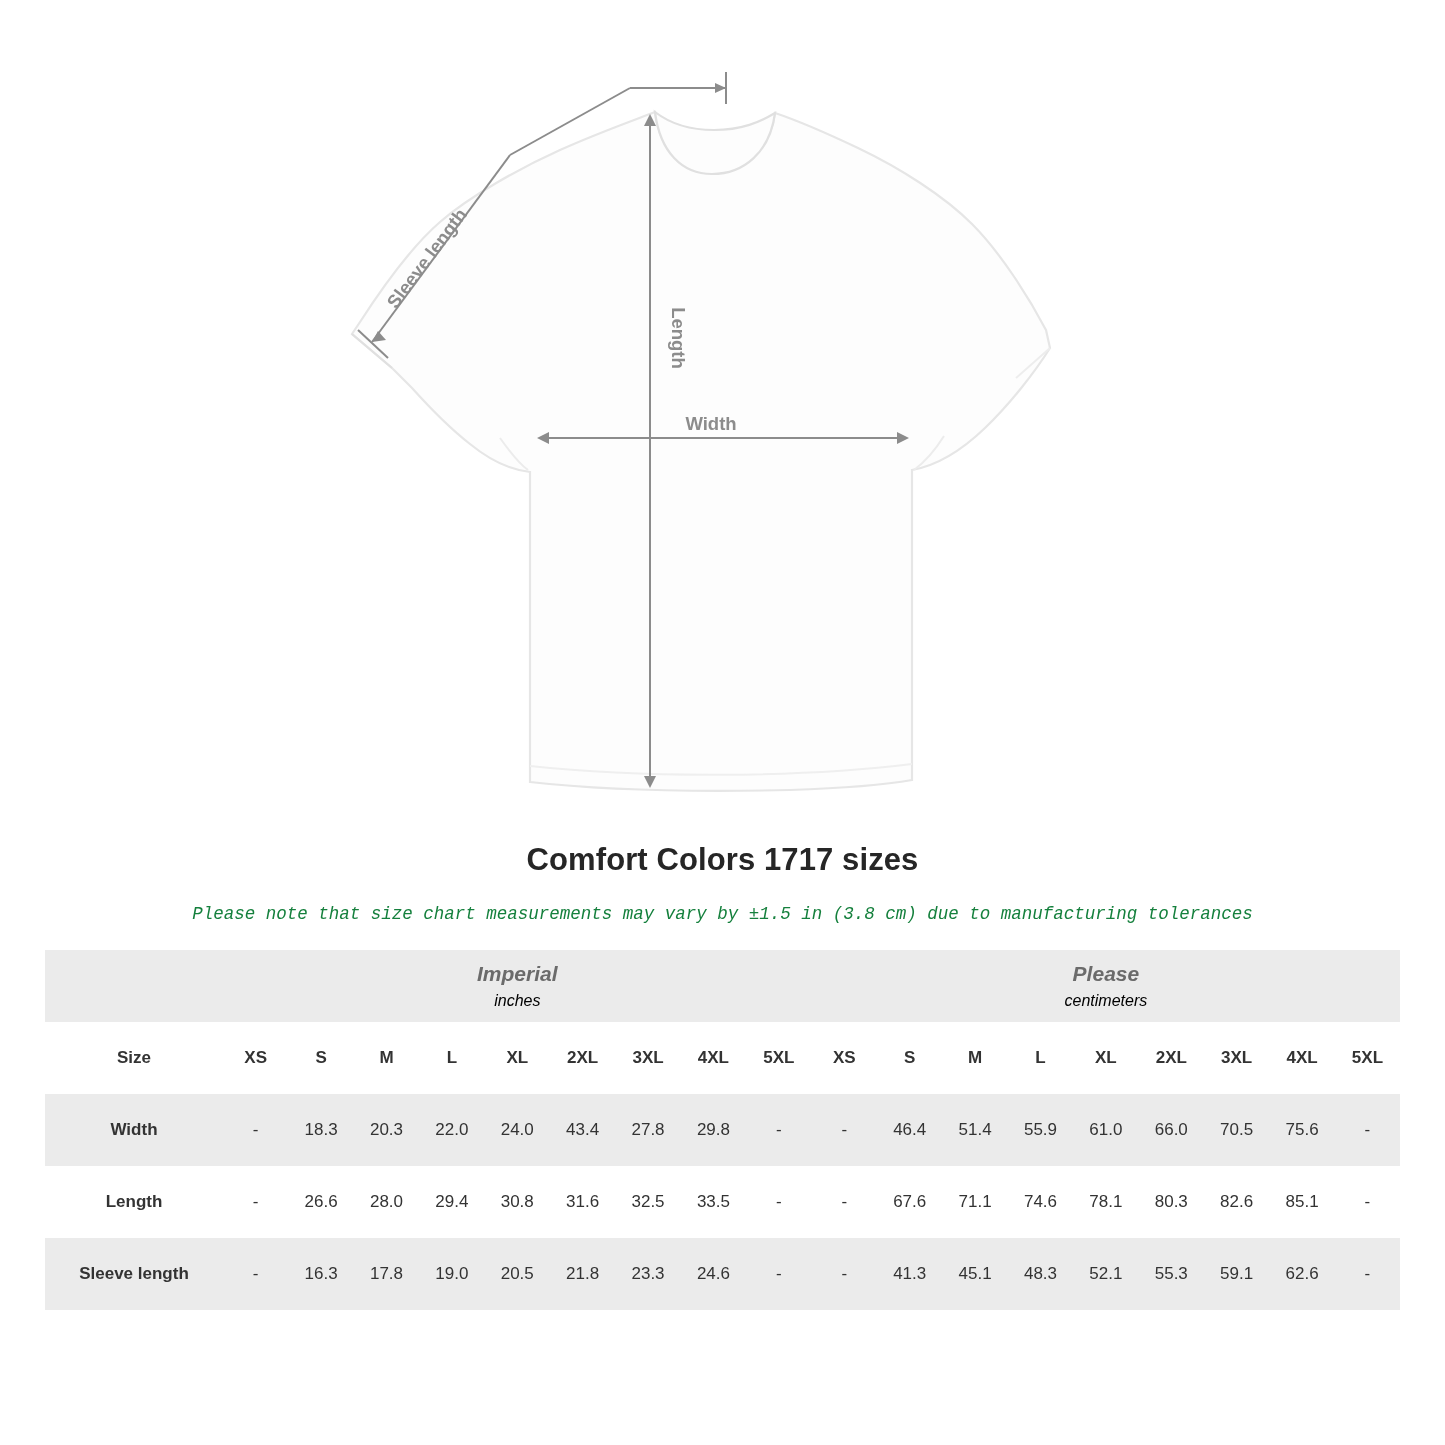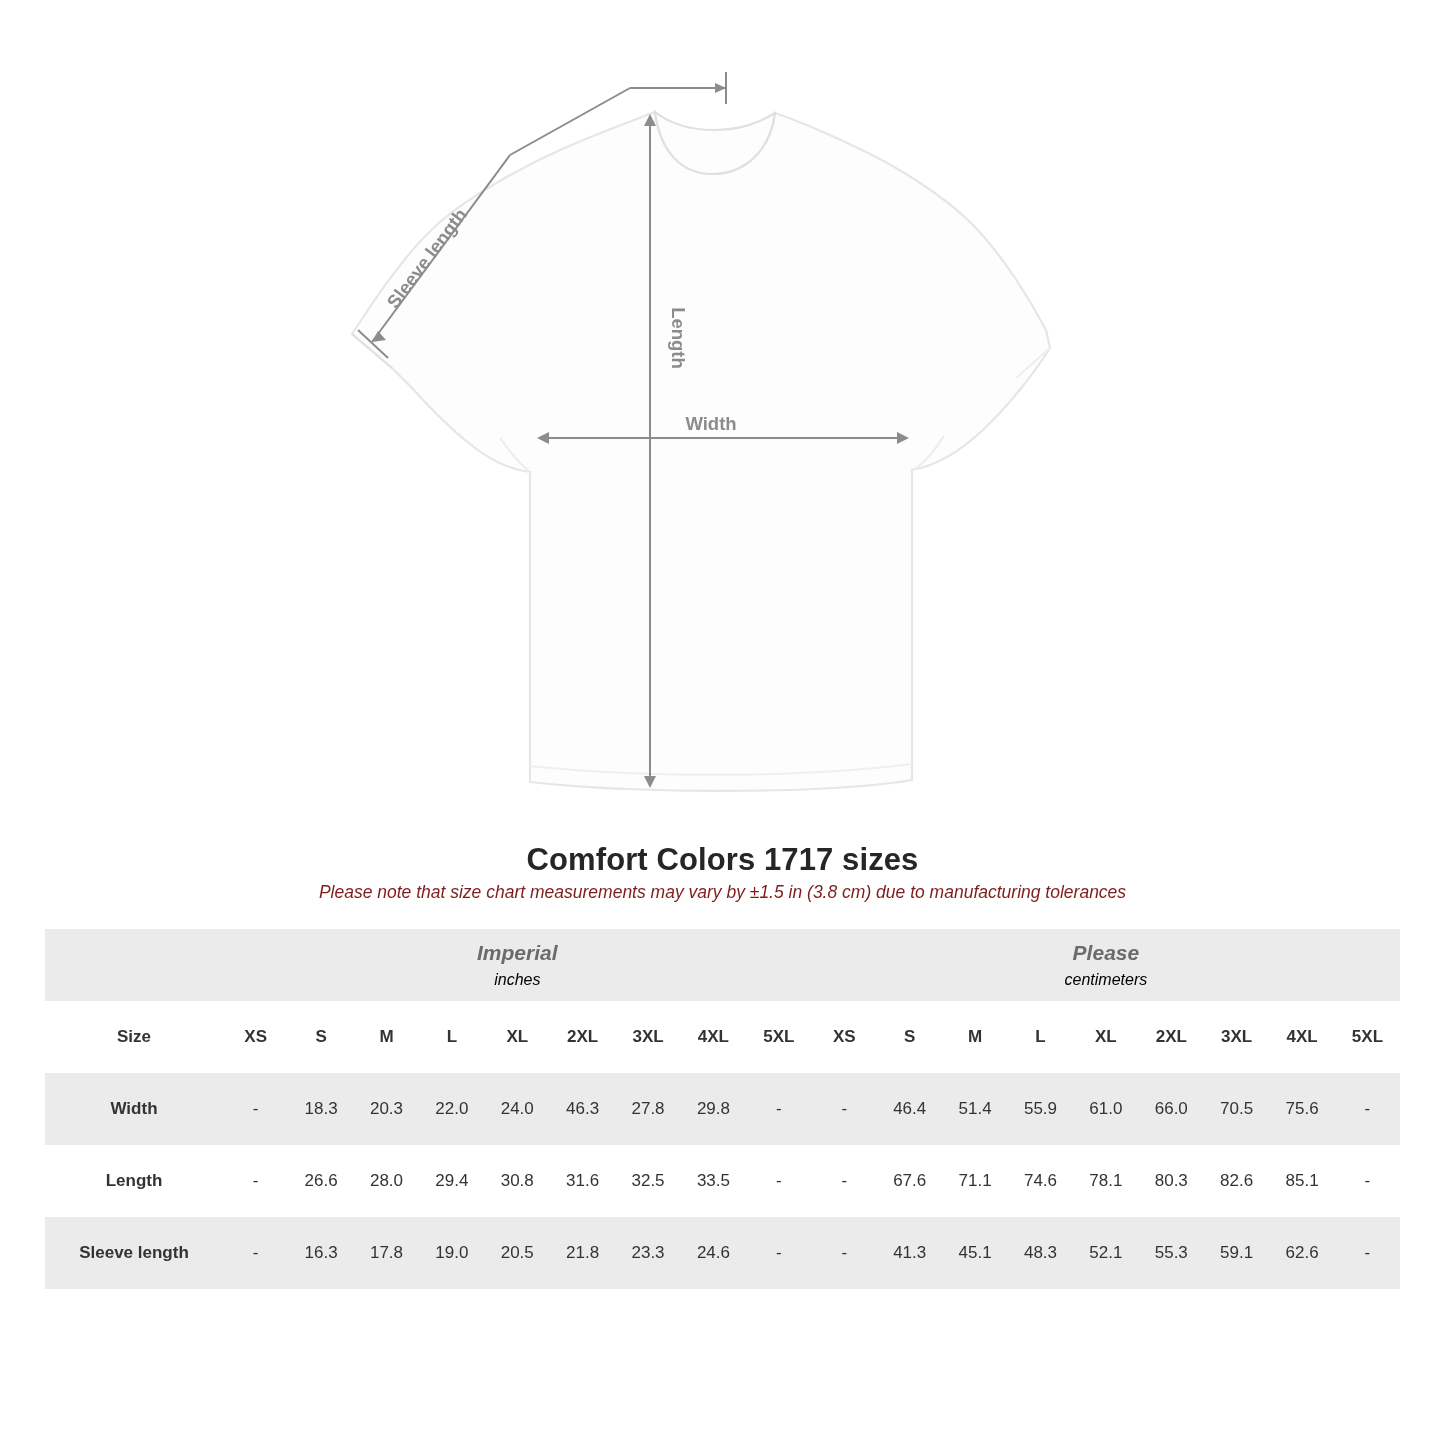--- a/index.html
+++ b/index.html
@@ -39,22 +39,23 @@
   }
   .chart-title {
     font-size: 31px;
     font-weight: bold;
     color: #262626;
     letter-spacing: 0.1px;
   }
   .chart-note {
     font-size: 17.5px;
     font-style: italic;
-    color: #7f1d1d;
-    margin-top: 4px;
+    color: #15803d;
+    margin-top: 26px;
+    font-family: Liberation Mono, monospace;
   }
 
   
   .table-wrap {
     margin: 26px 45px 0 45px;
   }
   table.size-table {
     border-collapse: collapse;
     width: 1355px;
     table-layout: fixed;
@@ -246,21 +247,21 @@
           <td>5XL</td>
         </tr>
 
         <tr class="row-shaded">
           <td class="row-label">Width</td>
           <td>-</td>
           <td>18.3</td>
           <td>20.3</td>
           <td>22.0</td>
           <td>24.0</td>
-          <td>46.3</td>
+          <td>43.4</td>
           <td>27.8</td>
           <td>29.8</td>
           <td>-</td>
           <td>-</td>
           <td>46.4</td>
           <td>51.4</td>
           <td>55.9</td>
           <td>61.0</td>
           <td>66.0</td>
           <td>70.5</td>

